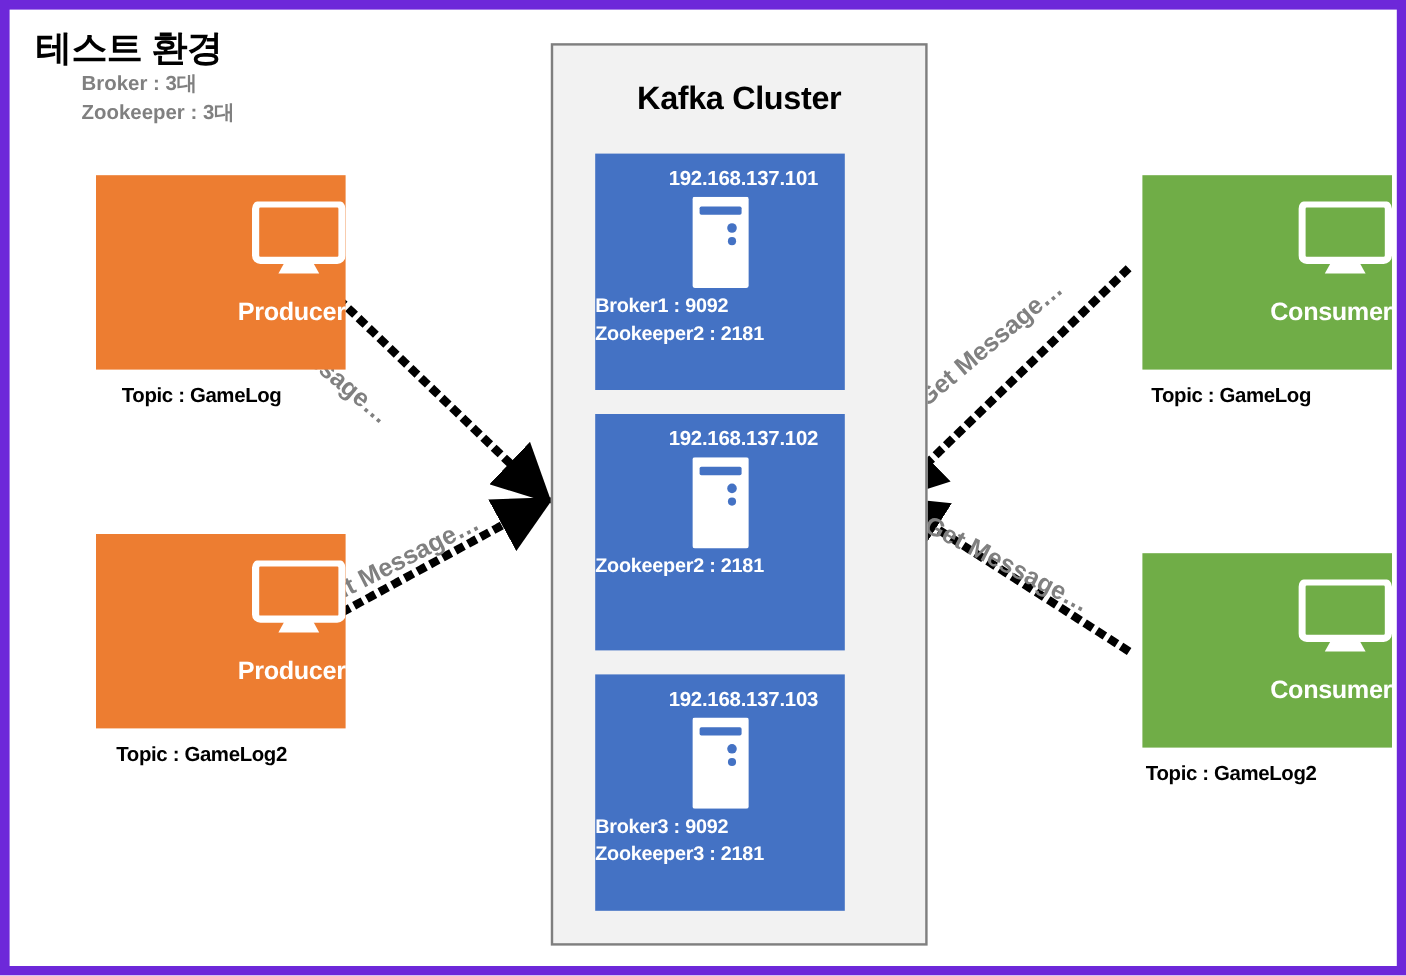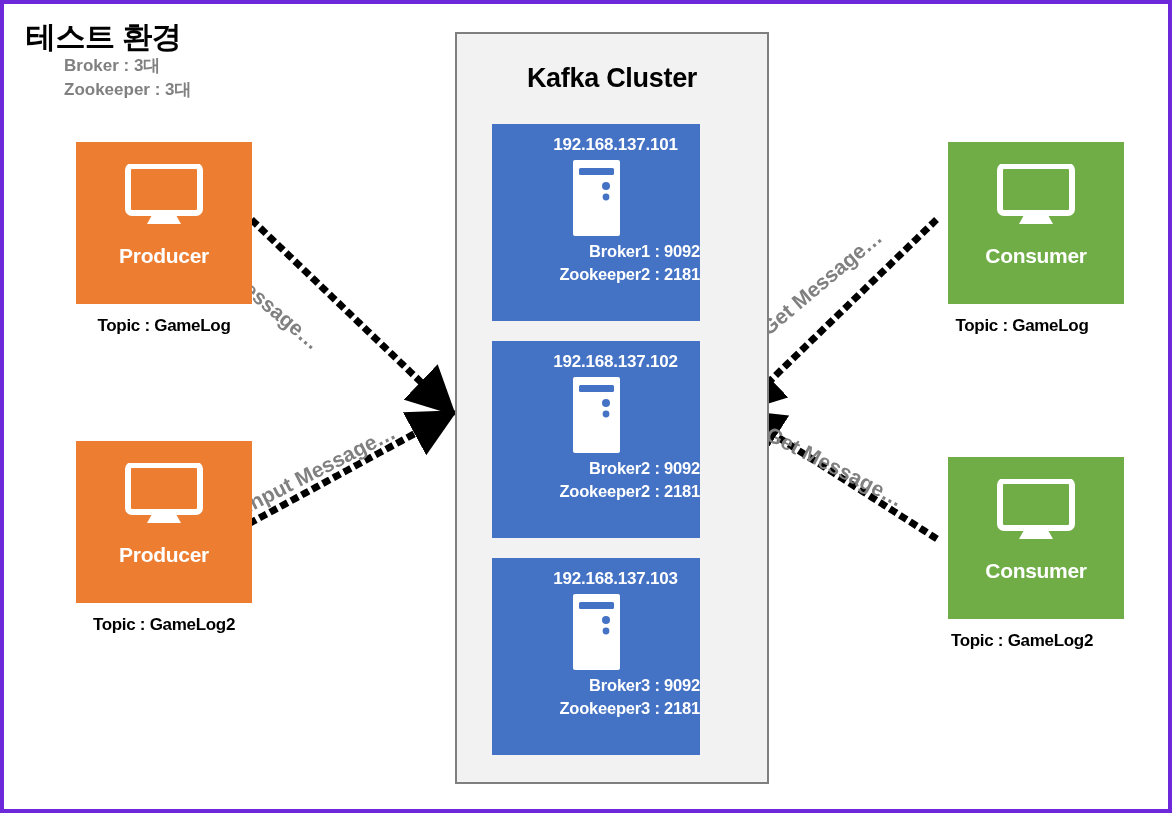--- a/index.html
+++ b/index.html
@@ -6,21 +6,21 @@
   body{
     width:1172px;height:813px;
     background:#ffffff;
     font-family:"Liberation Sans", sans-serif;
     overflow:hidden;
   }
   #page{
     position:relative;
     width:1172px;height:813px;
     box-sizing:border-box;
-    border:4px solid #6d28d9;
+    border:8px solid #6d28d9;
     background:#ffffff;
   }
 
   
   #header{position:absolute;left:22px;top:16px;}
   #title{
     font-size:30px;font-weight:bold;color:#000000;
     letter-spacing:-0.5px;line-height:1.1;
   }
   .sub-line{
@@ -46,29 +46,29 @@
   #broker-2{top:524px;}
   .broker-ip{
     text-align:center;color:#fff;font-size:17px;font-weight:bold;
     padding-top:11px;letter-spacing:-0.2px;padding-left:39px;
   }
   .broker-icon{
     display:flex;justify-content:center;align-items:center;
     height:85px;
   }
   .broker-line{
-    text-align:right;color:#fff;font-size:16.5px;font-weight:bold;
+    text-align:left;color:#fff;font-size:16.5px;font-weight:bold;
     line-height:1.42;letter-spacing:-0.2px;
   }
 
   
   .node{position:absolute;}
   .node-box{
-    width:176px;height:162px;
-    display:flex;flex-direction:column;align-items:center;
+    width:208px;height:162px;
+    display:flex;flex-direction:column;align-items:flex-end;
     justify-content:flex-start;box-sizing:border-box;
   }
   .node-box.orange{background:#ed7d31;}
   .node-box.green{background:#70ad47;margin-left:14px;}
   .node-icon{margin-top:22px;}
   .node-label{
     color:#ffffff;font-size:21px;font-weight:bold;margin-top:14px;
     letter-spacing:-0.3px;
   }
   .node-topic{
@@ -198,21 +198,20 @@
     <div class="broker" id="broker-1">
       <div class="broker-ip">192.168.137.102</div>
       <div class="broker-icon">
         <svg width="47" height="76" viewBox="0 0 47 76">
           <rect x="0" y="0" width="47" height="76" rx="2" ry="2" fill="#ffffff"></rect>
           <rect x="6" y="8" width="35" height="7" rx="1.5" ry="1.5" fill="#4472c4"></rect>
           <circle cx="33" cy="26" r="4" fill="#4472c4"></circle>
           <circle cx="33" cy="37" r="3.4" fill="#4472c4"></circle>
         </svg>
       </div>
-      <div class="broker-line">Broker2 : 9092</div>
       <div class="broker-line">Zookeeper2 : 2181</div>
     </div>
 
     <div class="broker" id="broker-2">
       <div class="broker-ip">192.168.137.103</div>
       <div class="broker-icon">
         <svg width="47" height="76" viewBox="0 0 47 76">
           <rect x="0" y="0" width="47" height="76" rx="2" ry="2" fill="#ffffff"></rect>
           <rect x="6" y="8" width="35" height="7" rx="1.5" ry="1.5" fill="#4472c4"></rect>
           <circle cx="33" cy="26" r="4" fill="#4472c4"></circle>

